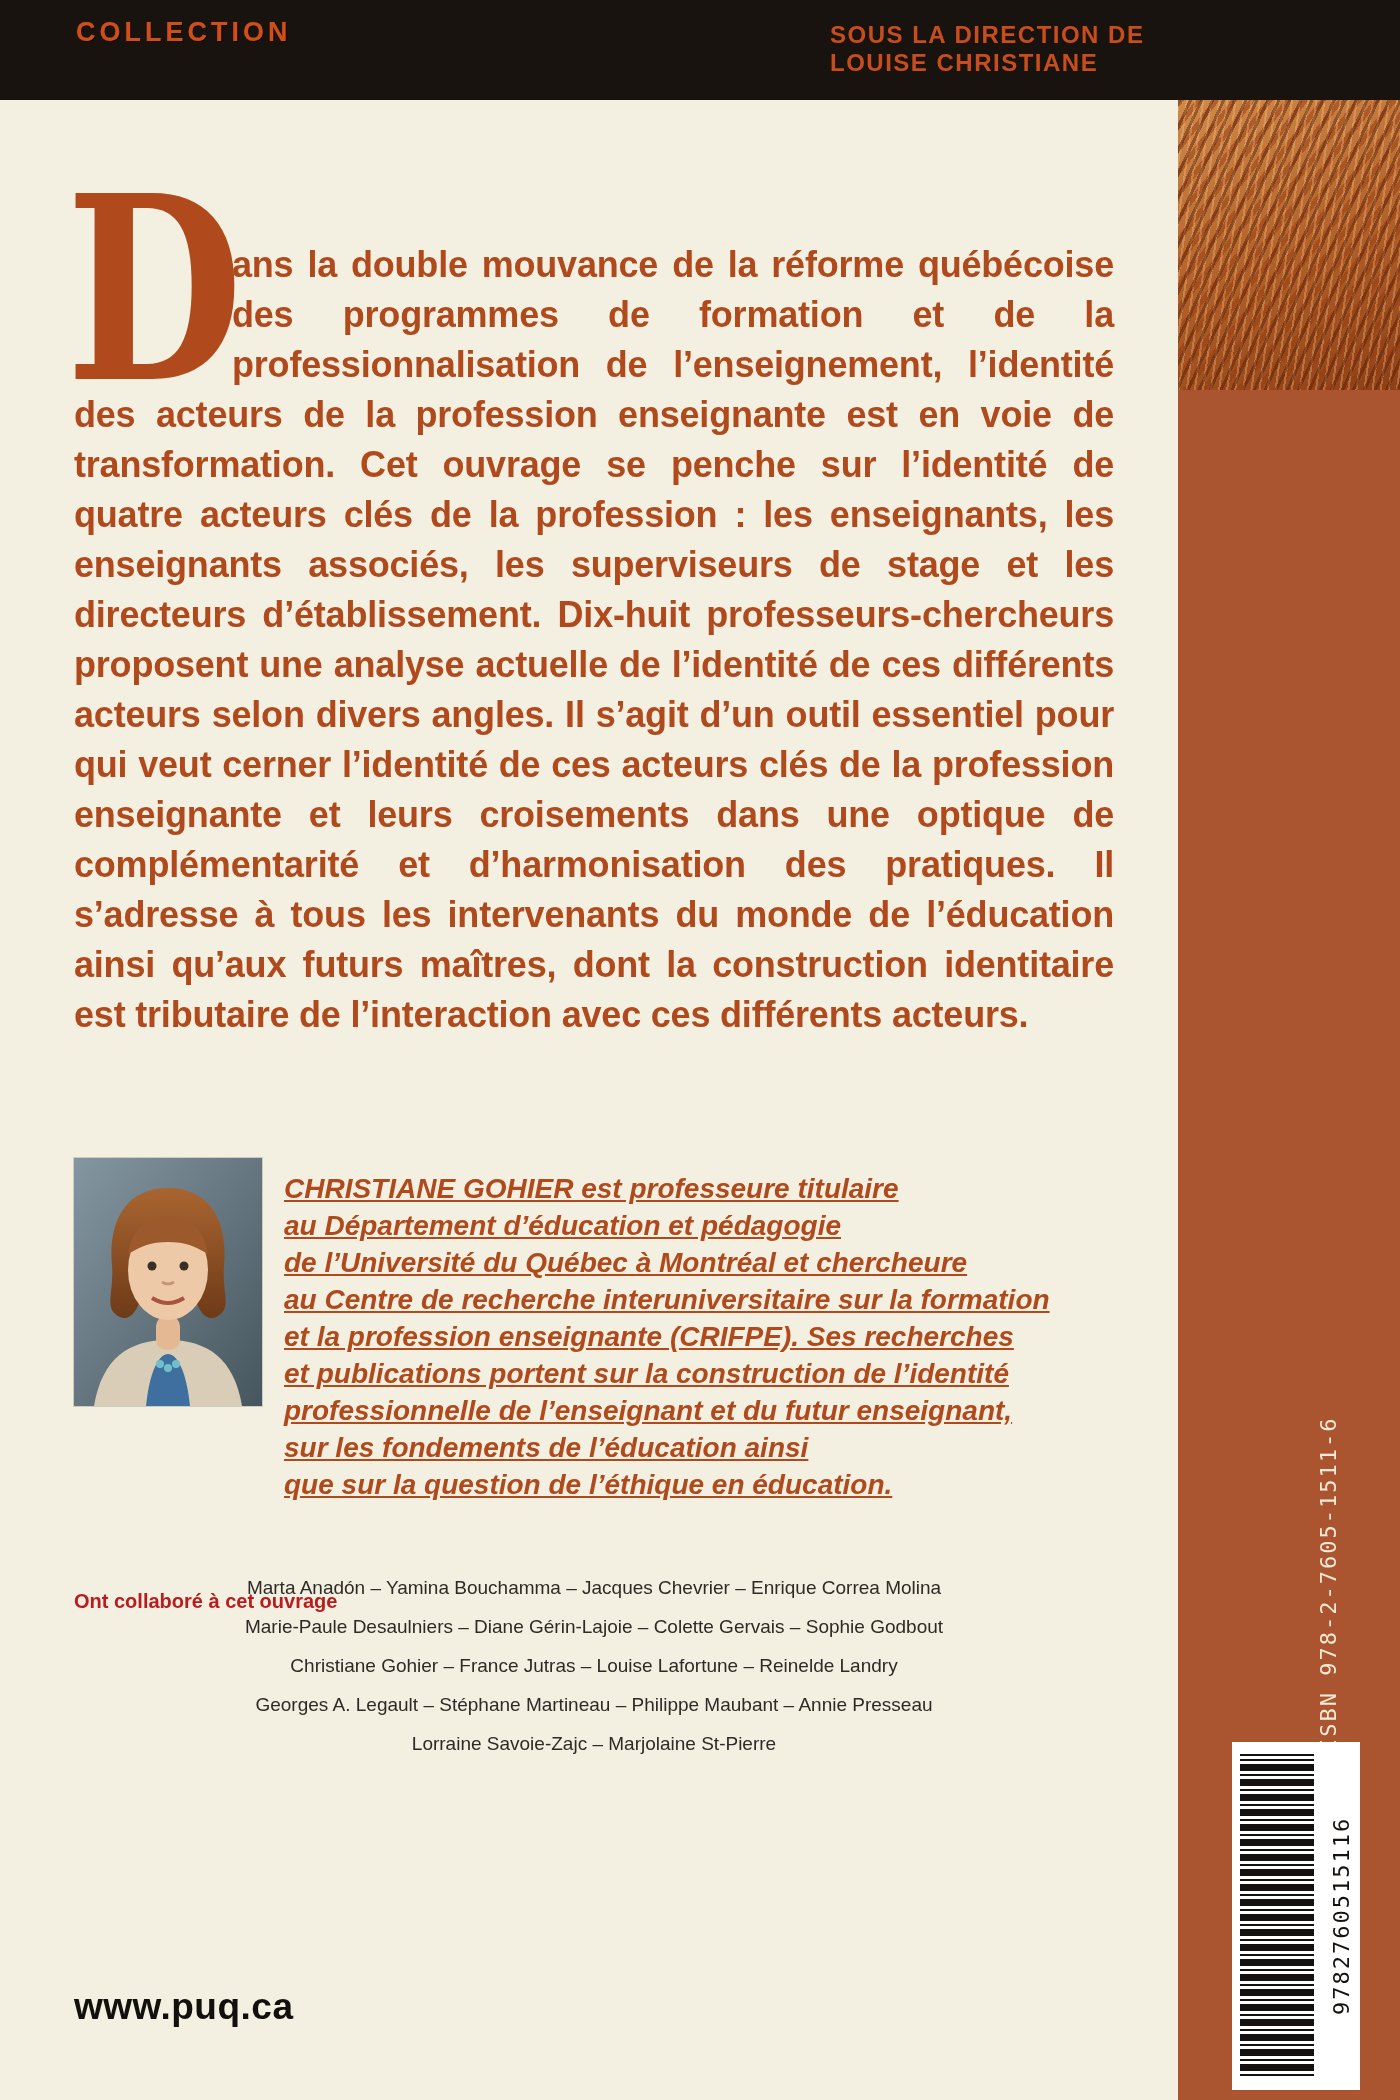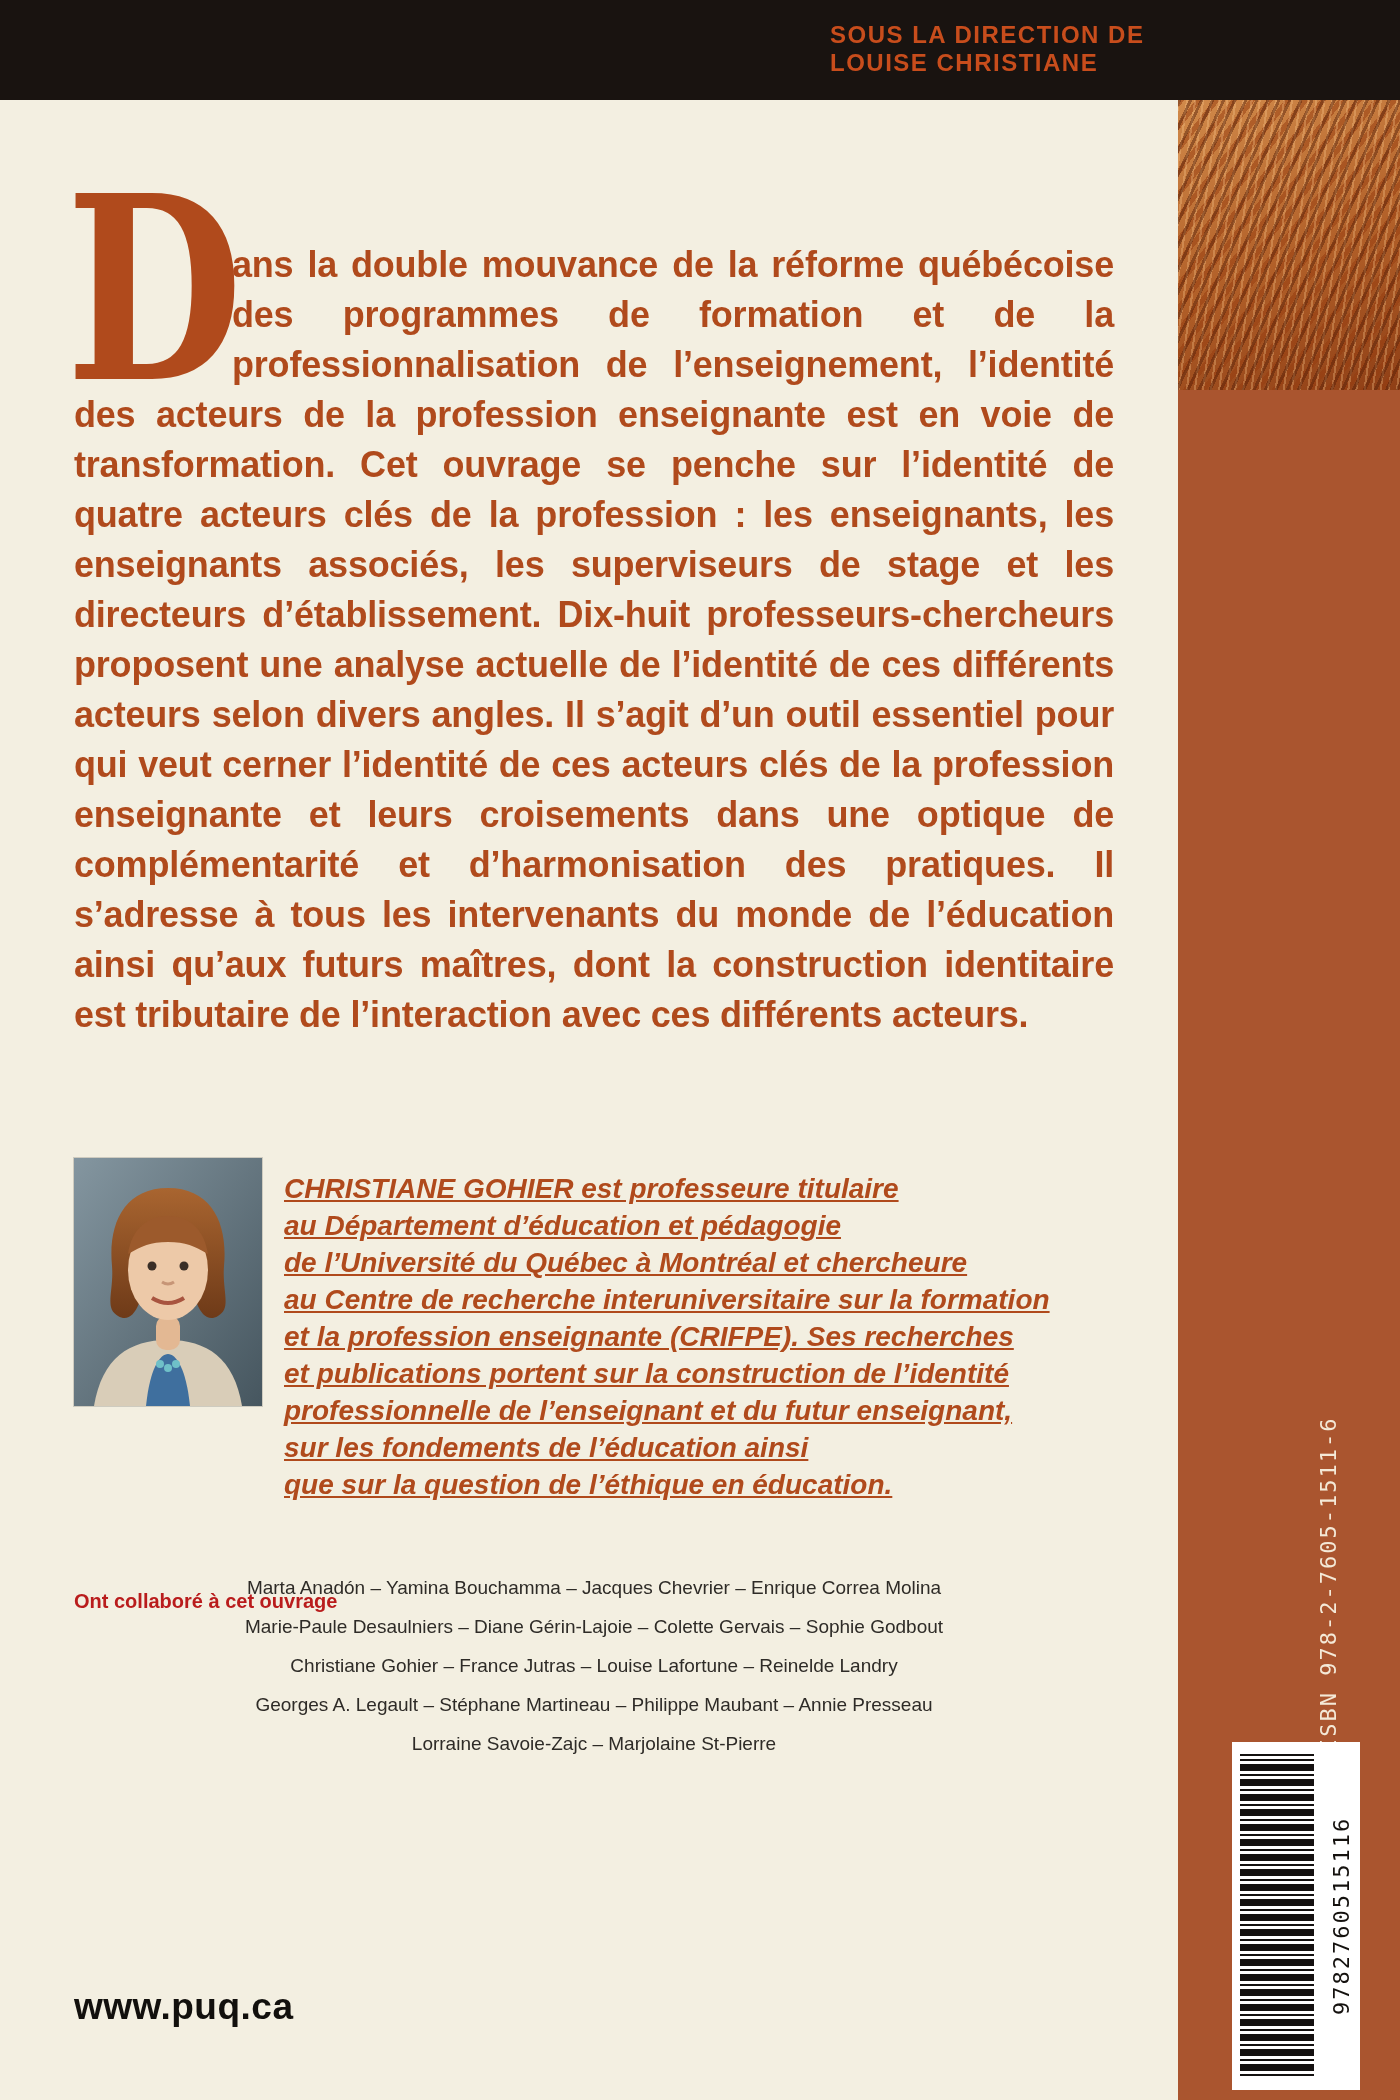--- a/index.html
+++ b/index.html
@@ -106,20 +106,21 @@
   .website{
     position:absolute;left:74px;top:1986px;
     font-weight:bold;font-size:37px;letter-spacing:.5px;color:#12100d;
   }
 </style>
 </head>
 <body>
 
 <div class="topbar">
   <div class="collection">
+    <div>COLLECTION</div>
   </div>
   <div class="direction">
     <div>SOUS LA DIRECTION DE</div>
     <div>LOUISE CHRISTIANE</div>
   </div>
 </div>
 
 <div class="sidebar">
   <div class="sidebar-texture"></div>
 </div>

